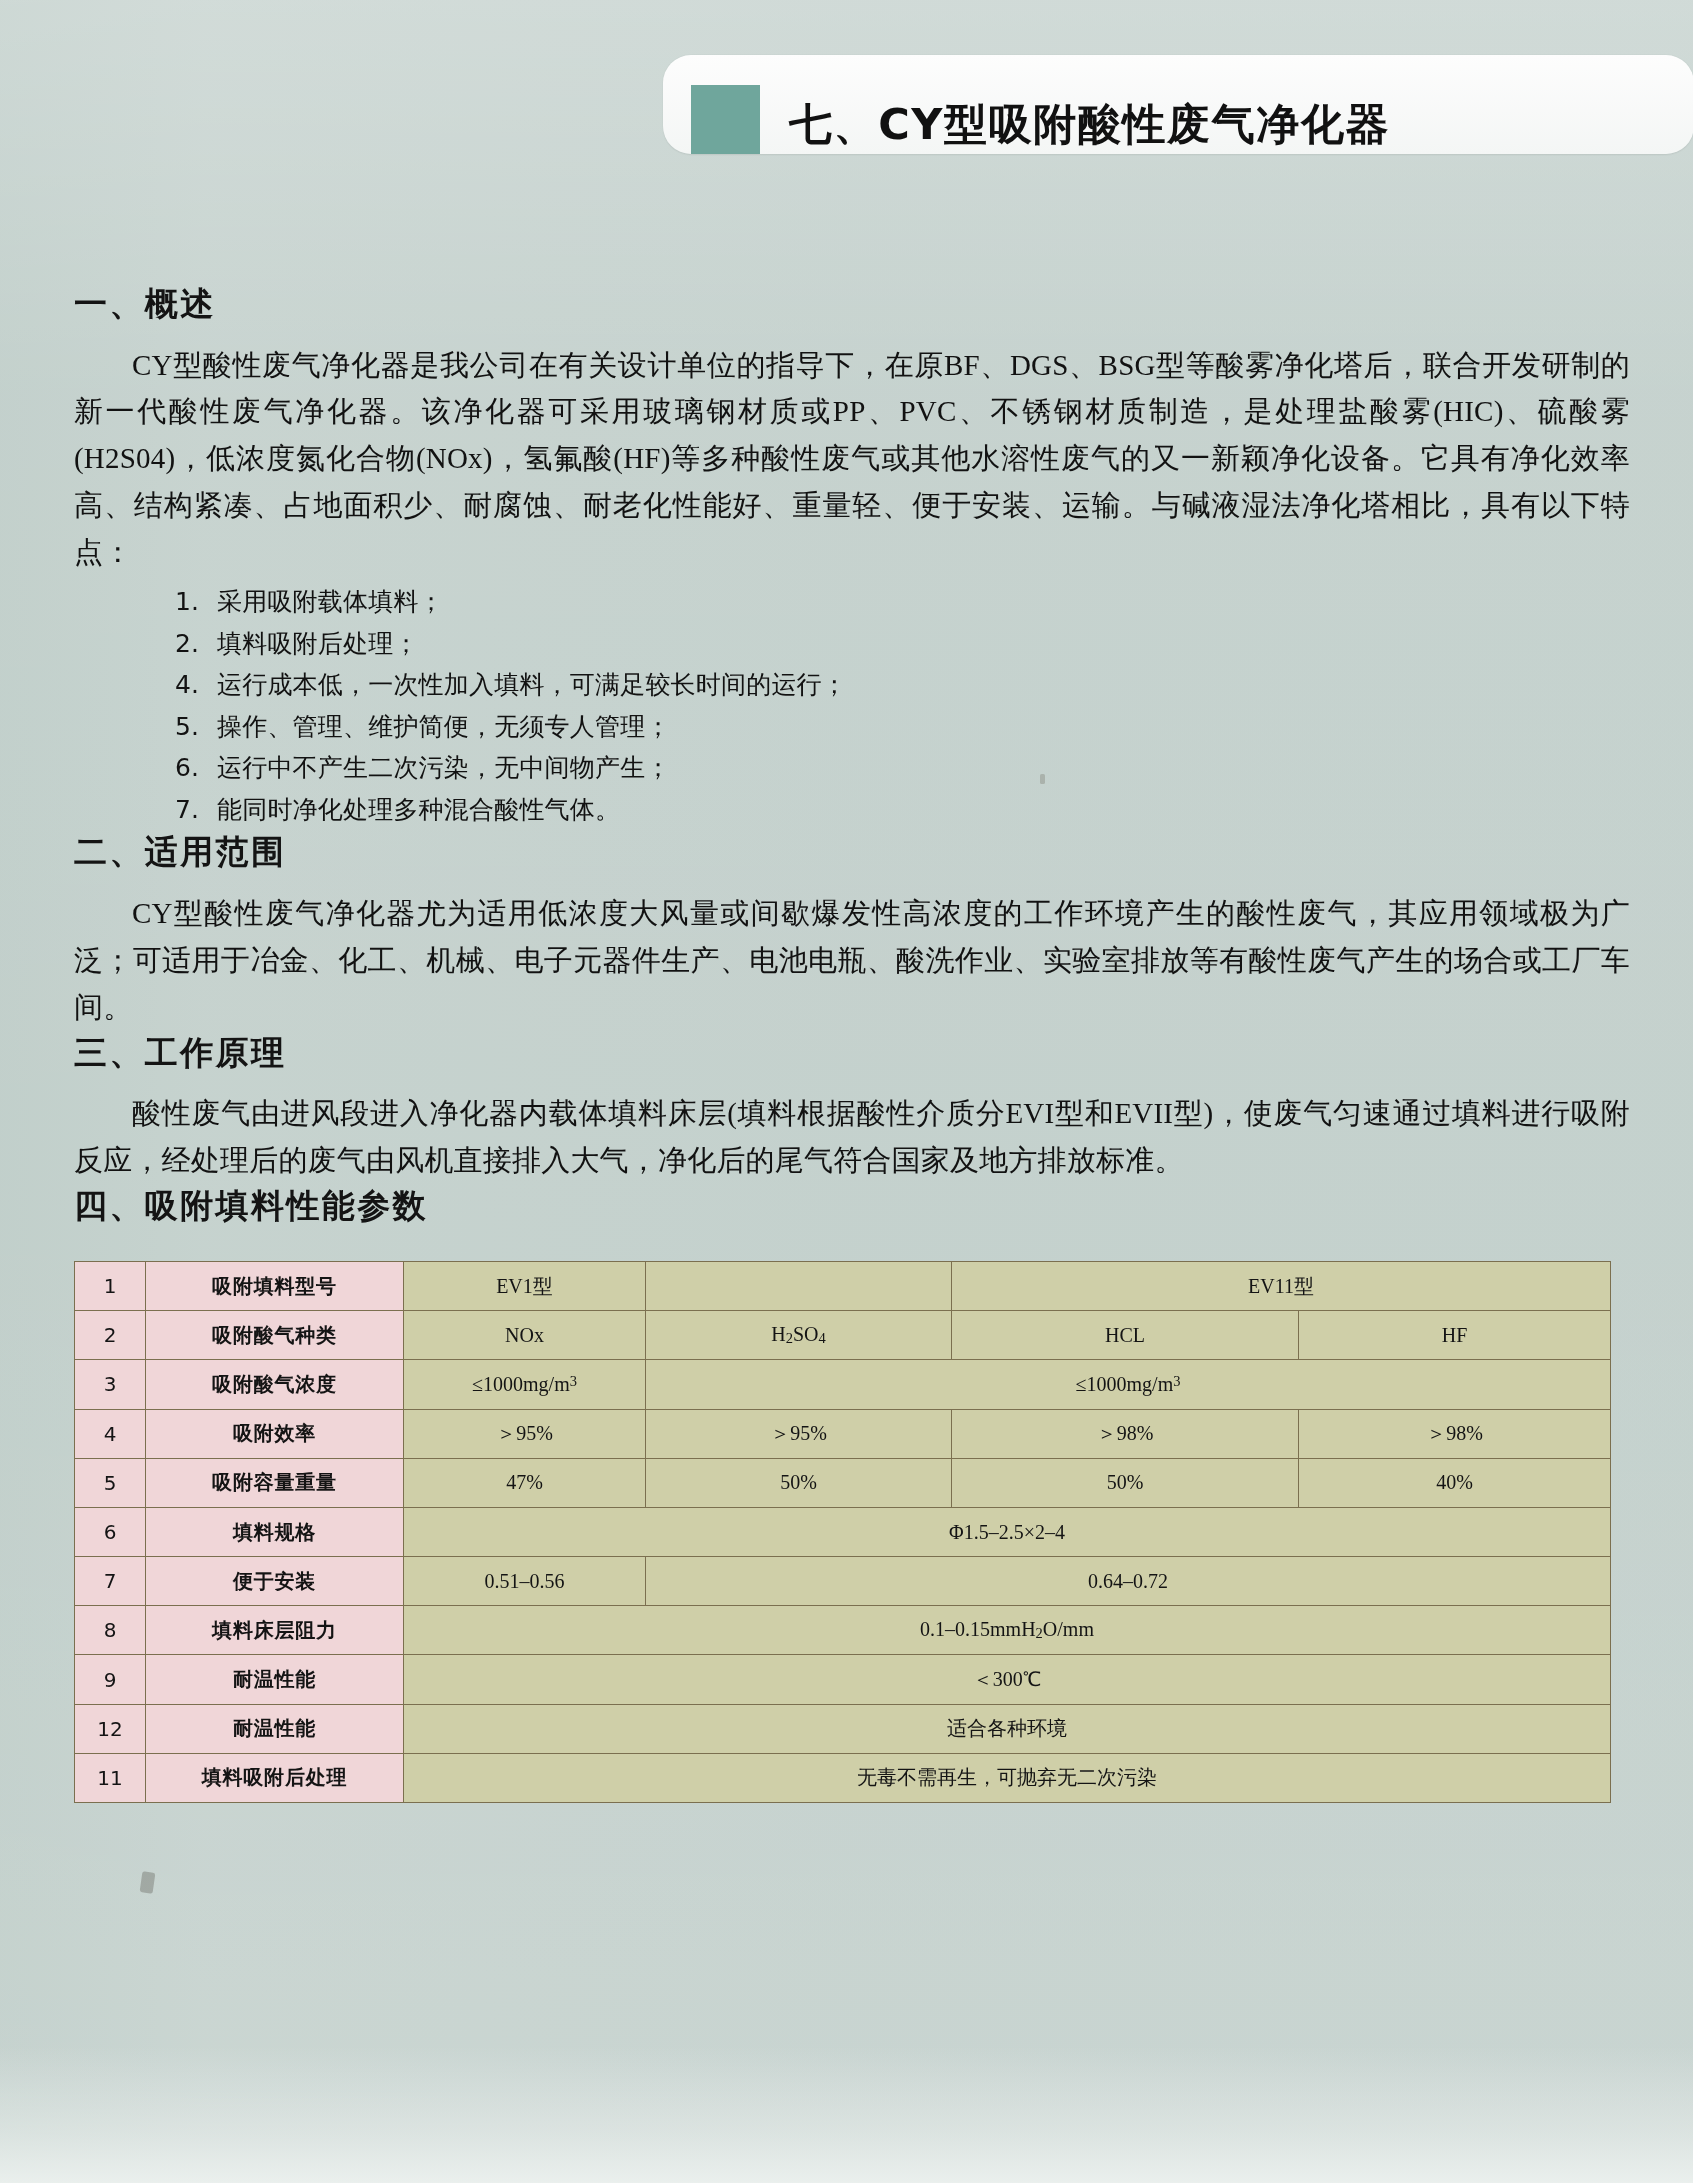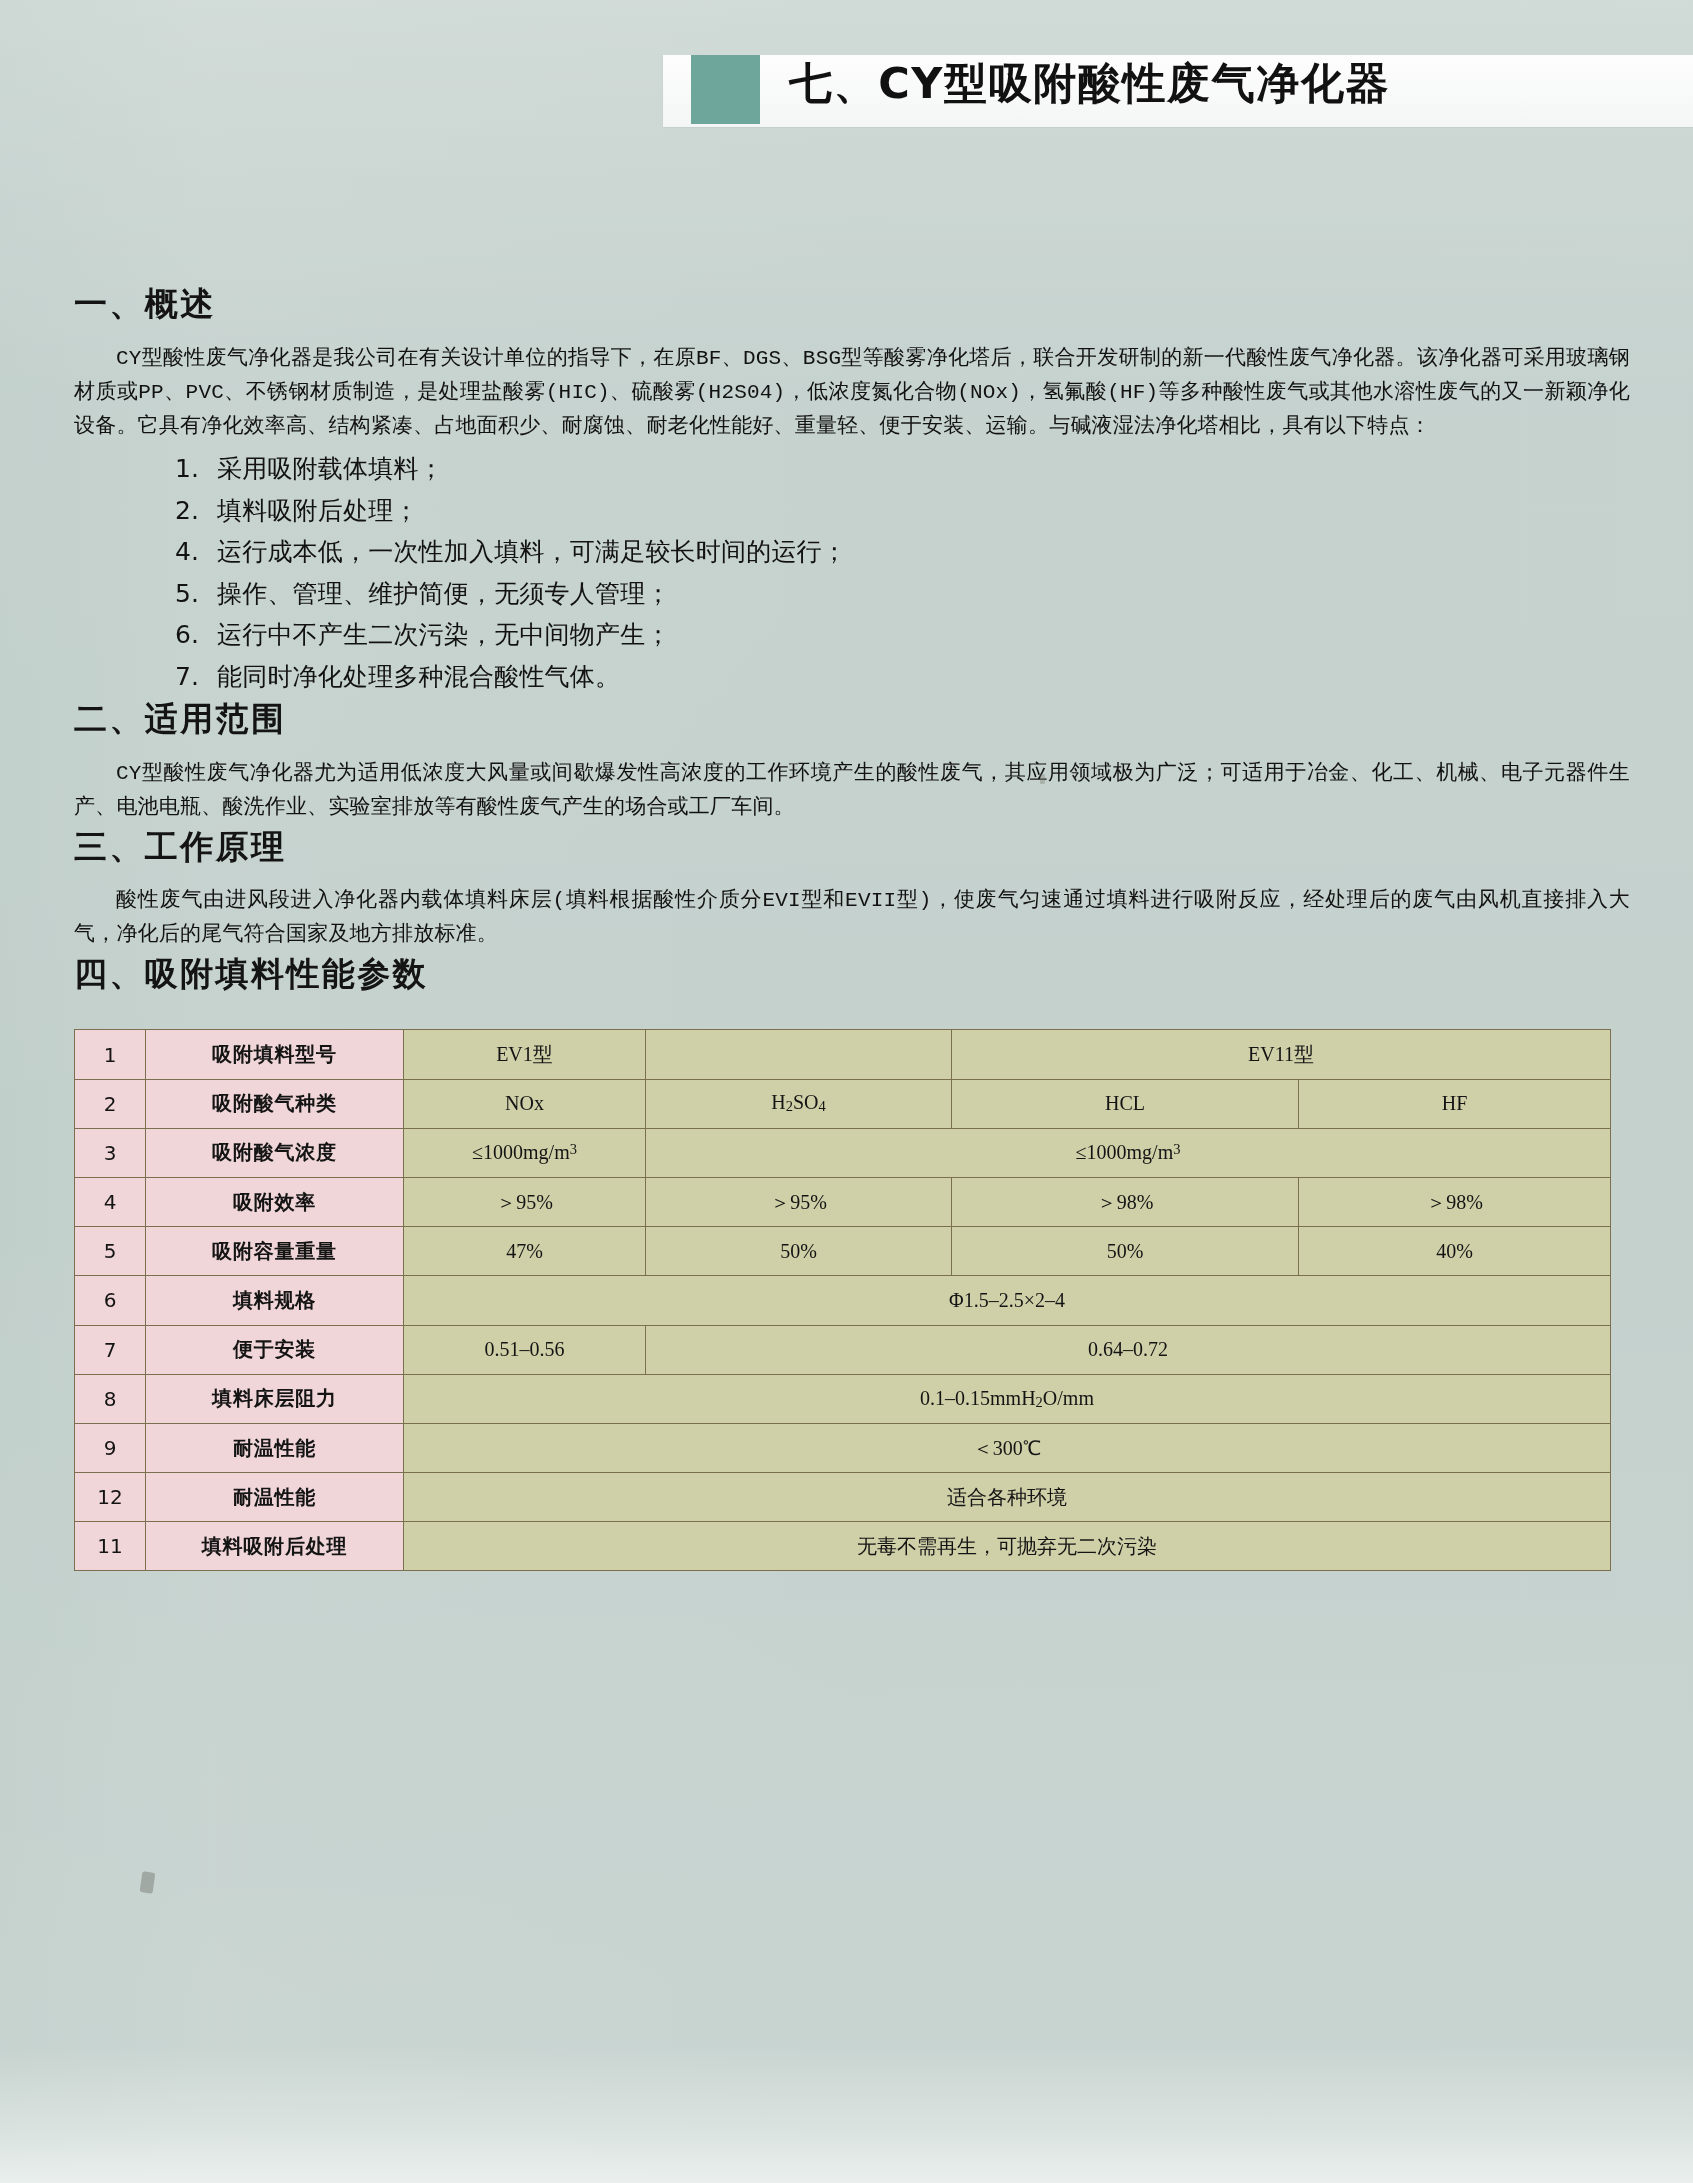--- a/index.html
+++ b/index.html
@@ -31,25 +31,26 @@
     background: linear-gradient(180deg, rgba(255,255,255,0) 0%, rgba(235,240,238,0.55) 65%, rgba(240,244,242,0.85) 100%);
     pointer-events:none;
   }
 
   
   .header-band {
     position: absolute;
     top: 55px;
     left: 663px;
     right: 0;
-    height: 72px;
+    height: 99px;
     background: linear-gradient(180deg,#fdfdfd 0%, #f4f6f5 100%);
     display: flex;
-    align-items: flex-start;
+    align-items: flex-end;
     box-shadow: 0 0.8px 1.6px rgba(0,0,0,0.08);
+    border-radius: 28px;
   }
   .header-square {
     width: 69px;
     height: 69px;
     background: #6fa69c;
     margin-left: 28px;
     flex: none;
   }
   .header-title {
     font-size: 43px;
@@ -71,28 +72,28 @@
   h2.section {
     font-size: 33px;
     font-weight: bold;
     letter-spacing: 2.4px;
     margin: 0 0 14.5px 0;
     color: #141414;
     font-family: "DejaVu Sans", "Liberation Sans", sans-serif;
   }
   .sec-gap { margin-top: 39px; }
   p.para {
-    font-size: 21px;
+    font-size: 29px;
     line-height: 1.62;
     margin: 0;
     text-align: justify;
     text-indent: 2em;
     color: #121212;
     letter-spacing: 0.2px;
-    font-family: Liberation Mono, monospace;
+    font-family: Liberation Serif, serif;
   }
   ol.feature-list {
     list-style: none;
     margin: 4.8px 0 0 0;
     padding: 0 0 0 89px;
   }
   ol.feature-list li {
     font-size: 25px;
     line-height: 1.66;
     color: #121212;

